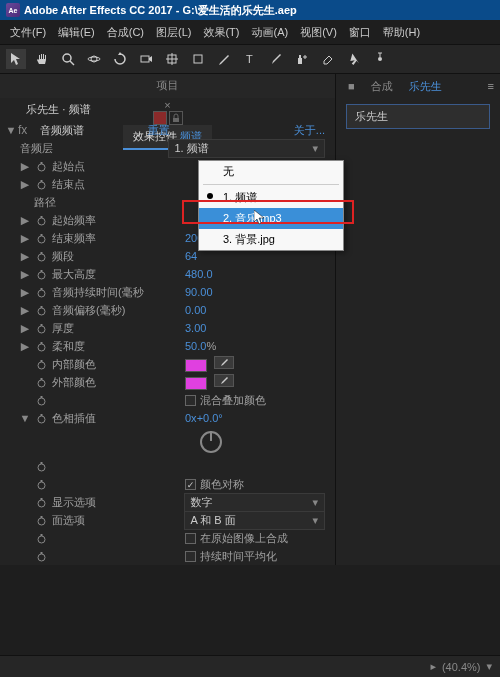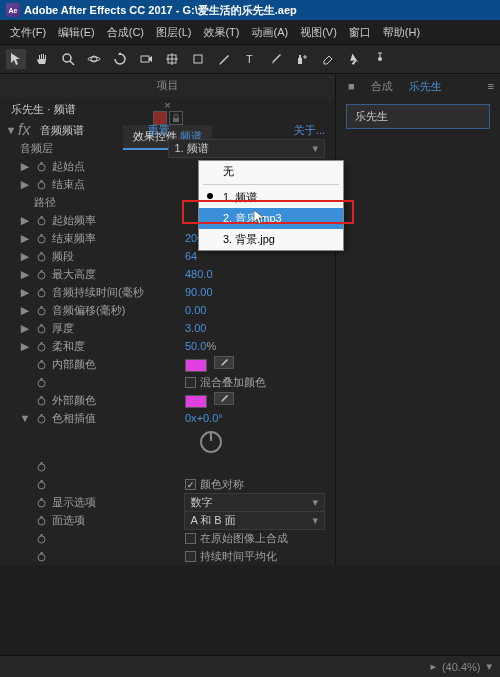--- a/index.html
+++ b/index.html
@@ -12,32 +12,32 @@
 .toolbar svg { fill: #ccc; }
 .toolbar .tool { width: 20px; height: 20px; display: flex; align-items: center; justify-content: center; cursor: pointer; }
 .toolbar .tool.active { background: #3a3a3a; }
 .panel-tabs { height: 24px; background: #262626; display: flex; align-items: center; padding: 0; flex-direction: column; }
 .panel-tabs .tab { padding: 4px 10px; color: #888; cursor: pointer; border-bottom: 2px solid transparent; }
 .panel-tabs .tab.active { color: #ddd; background: #2e2e2e; border-bottom: 2px solid #4a8fd8; }
 .panel-tabs .close { padding: 0 6px; color: #888; cursor: pointer; }
 .panel-tabs .icons { display: flex; gap: 2px; padding: 0 6px; }
 .panel-tabs .icons .i { width: 14px; height: 14px; border: 1px solid #555; }
 .panel-tabs .icons .i.red { background: #8a2a2a; }
-.breadcrumb { padding: 4px 11px; color: #ccc; background: #232323; }
+.breadcrumb { padding: 4px 26px; color: #ccc; background: #232323; }
 .main { display: flex; flex: 1; }
 .left-panel { width: 335px; background: #232323; }
 .right-panel { flex: 1; background: #232323; border-left: 1px solid #111; }
 .right-panel .tabs { height: 24px; display: flex; align-items: center; padding: 0 6px; gap: 4px; }
 .right-panel .tabs .tab { padding: 2px 6px; color: #888; }
 .right-panel .tabs .tab.link { color: #4a8fd8; cursor: pointer; }
 .right-panel .tabs .menu { margin-left: auto; display: flex; gap: 2px; }
 .right-panel .comp-item { margin: 6px 10px; padding: 4px 8px; background: #2e2e2e; border: 1px solid #3a5a8a; color: #ccc; }
 .prop-row { display: flex; align-items: center; height: 18px; padding: 0 4px; }
 .prop-row .twisty { width: 14px; text-align: center; color: #888; cursor: pointer; }
-.prop-row .fx { width: 20px; color: #888; font-style: italic; font-size: 16px; }
+.prop-row .fx { width: 20px; color: #888; font-size: 12px; }
 .prop-row .sw { width: 18px; display: flex; justify-content: center; }
 .prop-row .sw svg { width: 11px; height: 11px; }
 .prop-row .label { flex: 1; color: #a0a0a0; padding-left: 2px; }
 .prop-row .value { width: 150px; color: #4a8fd8; cursor: pointer; text-align: left; padding-left: 4px; }
 .prop-row .value.num { }
 .prop-row.header .label { color: #ccc; }
 .indent-1 { padding-left: 18px; }
 .dropdown-val { flex: 1; background: #2a2a2a; border: 1px solid #3a3a3a; padding: 1px 6px; color: #ccc; display: flex; justify-content: space-between; align-items: center; margin-left: 4px; margin-right: 6px; }
 .dropdown-val .chev { color: #888; }
 .color-swatch { width: 22px; height: 13px; border: 1px solid #555; display: inline-block; vertical-align: middle; }
@@ -341,44 +341,44 @@
     </div>
 
     <div class="prop-row indent-1">
       <span style="width:14px"></span>
       <span class="sw stopwatch">
           <svg viewBox="0 0 11 11">
             <circle cx="5.5" cy="6.5" r="3.5" fill="none" stroke="#888"></circle>
             <rect x="4.5" y="1" width="2" height="2"></rect>
           </svg>
         </span>
-      <span class="label"></span>
-      <span class="value" style="color:#a0a0a0"><span class="checkbox"></span><span>混合叠加颜色</span></span>
-    </div>
-
-    <div class="prop-row indent-1">
-      <span style="width:14px"></span>
-      <span class="sw stopwatch">
-          <svg viewBox="0 0 11 11">
-            <circle cx="5.5" cy="6.5" r="3.5" fill="none" stroke="#888"></circle>
-            <rect x="4.5" y="1" width="2" height="2"></rect>
-          </svg>
-        </span>
       <span class="label">外部颜色</span>
       <span class="value">
         <span class="color-swatch" style="background:#e040e0"></span>
         <span class="eyedrop">
             <svg width="10" height="10" viewBox="0 0 10 10">
               <path d="M8 1 L9 2 L4 7 L2 8 L3 6 Z" fill="#ccc"></path>
             </svg>
           </span>
       </span>
     </div>
 
     <div class="prop-row indent-1">
+      <span style="width:14px"></span>
+      <span class="sw stopwatch">
+          <svg viewBox="0 0 11 11">
+            <circle cx="5.5" cy="6.5" r="3.5" fill="none" stroke="#888"></circle>
+            <rect x="4.5" y="1" width="2" height="2"></rect>
+          </svg>
+        </span>
+      <span class="label"></span>
+      <span class="value" style="color:#a0a0a0"><span class="checkbox"></span><span>混合叠加颜色</span></span>
+    </div>
+
+    <div class="prop-row indent-1">
       <span class="twisty">▼</span>
       <span class="sw stopwatch">
           <svg viewBox="0 0 11 11">
             <circle cx="5.5" cy="6.5" r="3.5" fill="none" stroke="#888"></circle>
             <rect x="4.5" y="1" width="2" height="2"></rect>
           </svg>
         </span>
       <span class="label">色相插值</span>
       <span class="value num"><span>0x</span><span>+0.0°</span></span>
     </div>

